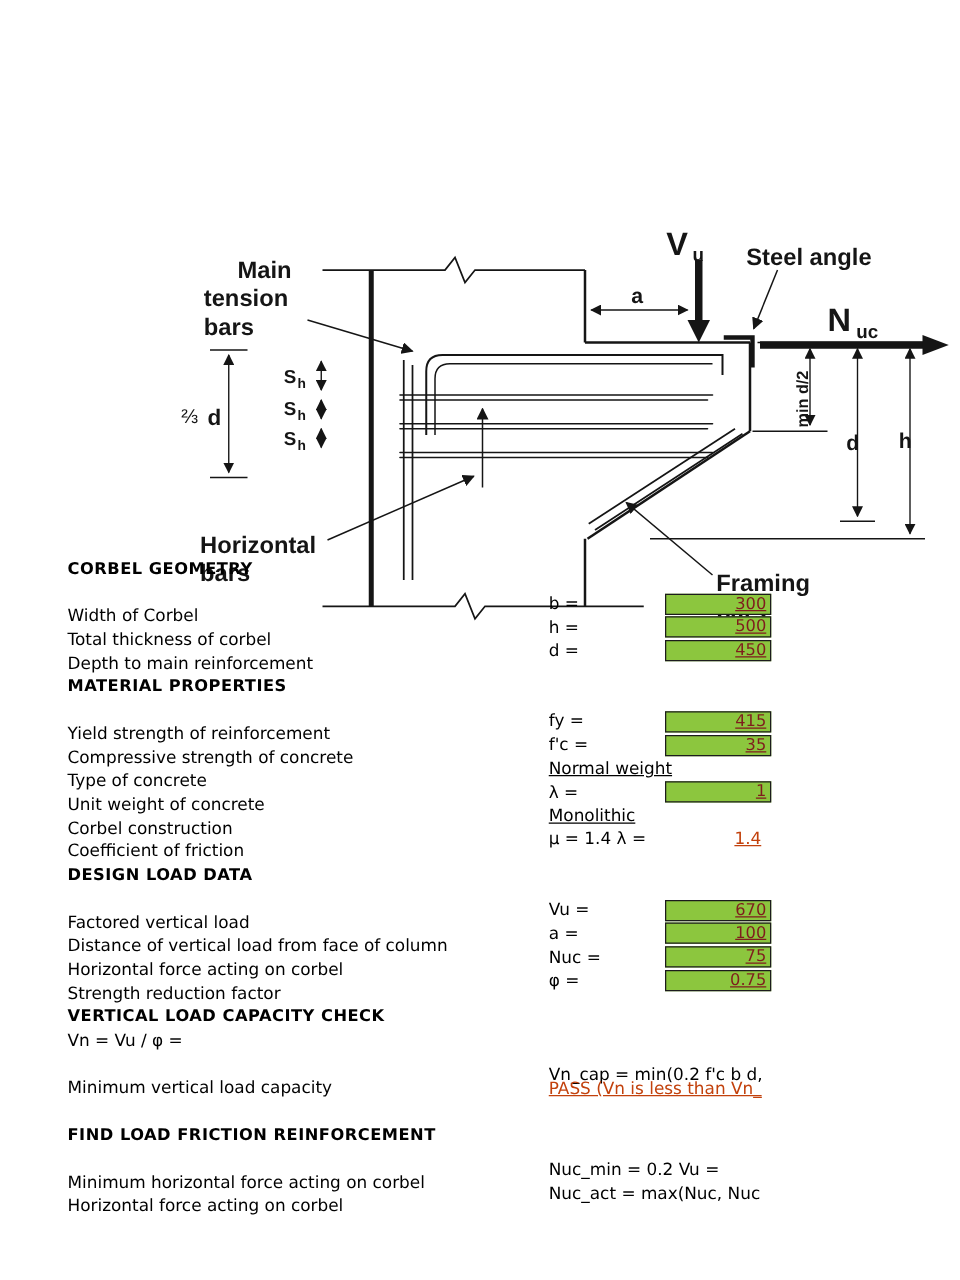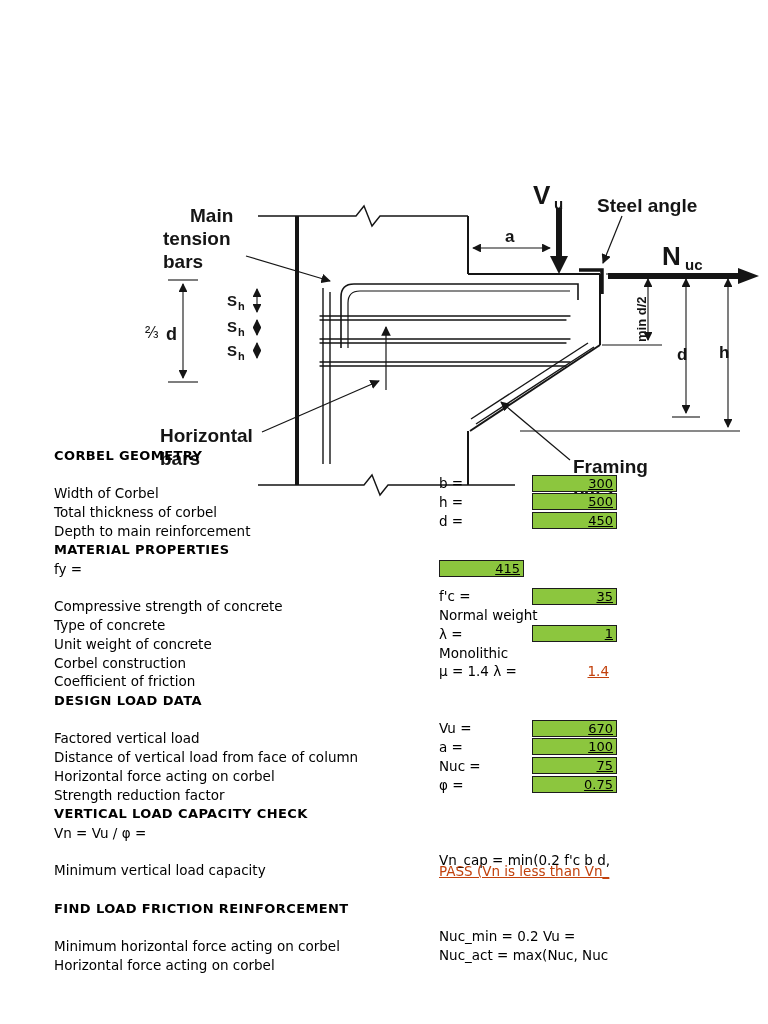--- a/index.html
+++ b/index.html
@@ -25,28 +25,28 @@
   .sec-title {
     height:19px; line-height:19px; font-weight:bold; font-size:13px;
     letter-spacing:0.4px;
   }
   .row {
     display:grid; grid-template-columns:385px 93px 85px;
     height:18.8px; align-items:center; font-size:13.5px;
   }
   .lbl { white-space:nowrap;margin-top:20px; }
   .frm { white-space:nowrap; overflow:visible; }
-  .u-text { }
+  .u-text { text-decoration:underline; }
   .val { position:relative; }
   .cell-input {
     box-sizing:border-box; width:85px; height:17px; line-height:15px;
     background:#8cc63e; border:1px solid #1c1c1c;
     text-align:right; padding:0 3px;
   }
-  .cell-val { font-size:13px; text-decoration:underline; color:#000000; }
+  .cell-val { font-size:13px; text-decoration:underline; color:#7f1d1d; }
   .link { color:#c2410c; text-decoration:underline; cursor:pointer; }
   .val-link { display:block; text-align:right; padding-right:8px; font-size:13.5px; }
 </style>
 </head>
 <body>
 
 <div class="sheet">
 
   <svg class="diagram" width="768" height="432" viewBox="0 0 768 432">
     <defs>
@@ -181,20 +181,21 @@
         <div class="frm">d =</div>
         <div class="val">
             <div class="cell-input"><span class="cell-val">450</span></div>
           </div>
       </div>
     </div>
 
     <div class="section">
       <div class="sec-title">MATERIAL PROPERTIES</div>
       <div class="row">
+        <div class="lbl">Yield strength of reinforcement</div>
         <div class="frm">fy =</div>
         <div class="val">
             <div class="cell-input"><span class="cell-val">415</span></div>
           </div>
       </div>
       <div class="row">
         <div class="lbl">Compressive strength of concrete</div>
         <div class="frm">f'c =</div>
         <div class="val">
             <div class="cell-input"><span class="cell-val">35</span></div>

